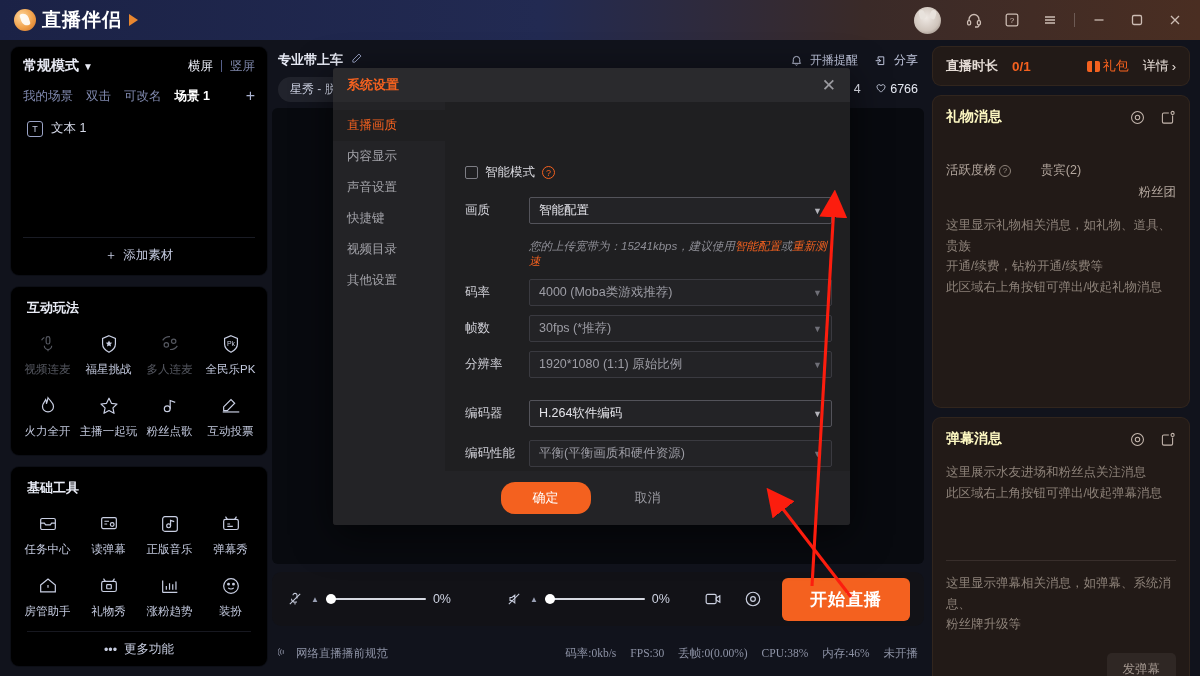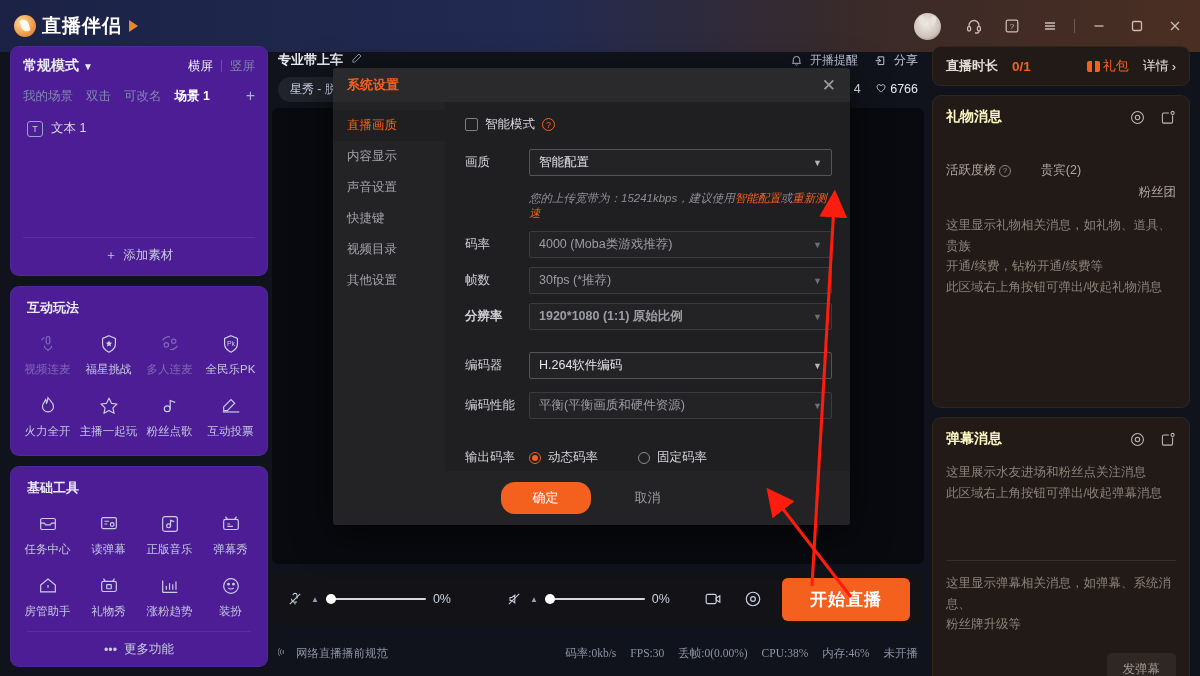--- a/index.html
+++ b/index.html
@@ -8,21 +8,21 @@
     overflow: hidden;
     background: #11131c;
     font-family: "Liberation Sans", "DejaVu Sans", sans-serif;
     color: #cfd3e0;
     -webkit-font-smoothing: antialiased;
   }
   #app { position: relative; width: 1200px; height: 676px; overflow: hidden; }
 
   
   .titlebar {
-    position: absolute; left: 0; top: 0; width: 1200px; height: 52px;
+    position: absolute; left: 0; top: 0; width: 1200px; height: 40px;
     background: linear-gradient(90deg, #1b2246 0%, #222a52 45%, #3a2a28 72%, #4a2e22 100%);
     display: flex; 
   }
   .logo-wrap { display: flex; align-items: center; gap: 6px; padding-left: 14px; }
   .logo-mark {
     width: 22px; height: 22px; border-radius: 50%;
     background: radial-gradient(circle at 35% 35%, #ffd9a0, #f0a04a 55%, #cf6f24 100%);
     position: relative; flex: none;
   }
   .logo-mark::after {
@@ -51,21 +51,21 @@
   }
   .tb-btn {
     width: 34px; height: 30px; display: flex; align-items: center; justify-content: center;
     color: #cdbdb4; font-size: 15px; cursor: pointer; border-radius: 3px;
   }
   .tb-sep { width: 1px; height: 14px; background: rgba(255,255,255,.22); margin: 0 3px; }
 
   
   .left-col { position: absolute; left: 10px; top: 46px; width: 258px; }
   .panel {
-    background: #4c1d95; border-radius: 9px; border: 1px solid rgba(120,140,210,.10);
+    background: #000000; border-radius: 9px; border: 1px solid rgba(120,140,210,.10);
   }
   .scene-panel { height: 230px; position: relative; overflow: hidden; }
   .scene-top {
     display: flex; align-items: center; padding: 10px 12px 6px 12px;
   }
   .mode-sel { font-size: 14px; color: #e8eaf4; font-weight: bold; cursor: pointer; }
   .mode-caret { font-size: 10px; margin-left: 4px; }
   .screen-toggle { margin-left: auto; display: flex; align-items: center; gap: 8px; font-size: 12.5px; }
   .screen-toggle .on { color: #e9ecf6; cursor: pointer; }
   .screen-toggle .off { color: #7d85a8; cursor: pointer; }
@@ -204,21 +204,21 @@
   .modal-title { color: #f4611f; font-size: 13px; font-weight: bold; }
   .modal-close { margin-left: auto; color: #9b9ba0; font-size: 17px; cursor: pointer; line-height: 1; }
   .modal-body { flex: 1; display: flex; min-height: 0; }
   .modal-nav { width: 112px; background: #232326; padding-top: 8px; flex: none; }
   .nav-item {
     height: 31px; display: flex; align-items: center; padding-left: 14px;
     font-size: 12.5px; color: #a2a2a8; cursor: pointer;
   }
   .nav-item.active { color: #f4611f; background: #1f1f21; }
   .modal-form { flex: 1; padding: 14px 18px 0 20px; overflow: hidden; }
-  .chk-row { display: flex; align-items: center; gap: 7px; margin-bottom: 16px; }
+  .chk-row { display: flex; align-items: center; gap: 7px; margin-bottom: 16px; margin-top: 48px; }
   .chk-box { width: 13px; height: 13px; border: 1px solid #7d7d84; border-radius: 2px; cursor: pointer; }
   .chk-lb { font-size: 12.5px; color: #dcdce2; }
   .help-ic {
     width: 13px; height: 13px; border: 1px solid #f4611f; border-radius: 50%; color: #f4611f;
     font-size: 9px; display: inline-flex; align-items: center; justify-content: center; cursor: pointer;
   }
   .f-row { display: flex; align-items: center; margin-bottom: 9px; }
   .f-lb { width: 64px; font-size: 12.5px; color: #cfcfd6; flex: none; }
   .f-sel {
     flex: 1; height: 27px; border: 1px solid #53535a; background: #232326; border-radius: 2px;
@@ -740,21 +740,21 @@
             <span class="cap">▼</span>
           </span>
         </div>
         <div class="f-row">
           <span class="f-lb">帧数</span>
           <span class="f-sel muted">
             <span>30fps (*推荐)</span>
             <span class="cap">▼</span>
           </span>
         </div>
-        <div class="f-row" style="margin-bottom:22px;font-weight:bold;">
+        <div class="f-row" style="margin-bottom:22px;">
           <span class="f-lb">分辨率</span>
           <span class="f-sel muted">
             <span>1920*1080 (1:1) 原始比例</span>
             <span class="cap">▼</span>
           </span>
         </div>
         <div class="f-row" style="margin-bottom:13px;">
           <span class="f-lb">编码器</span>
           <span class="f-sel">
             <span>H.264软件编码</span>

